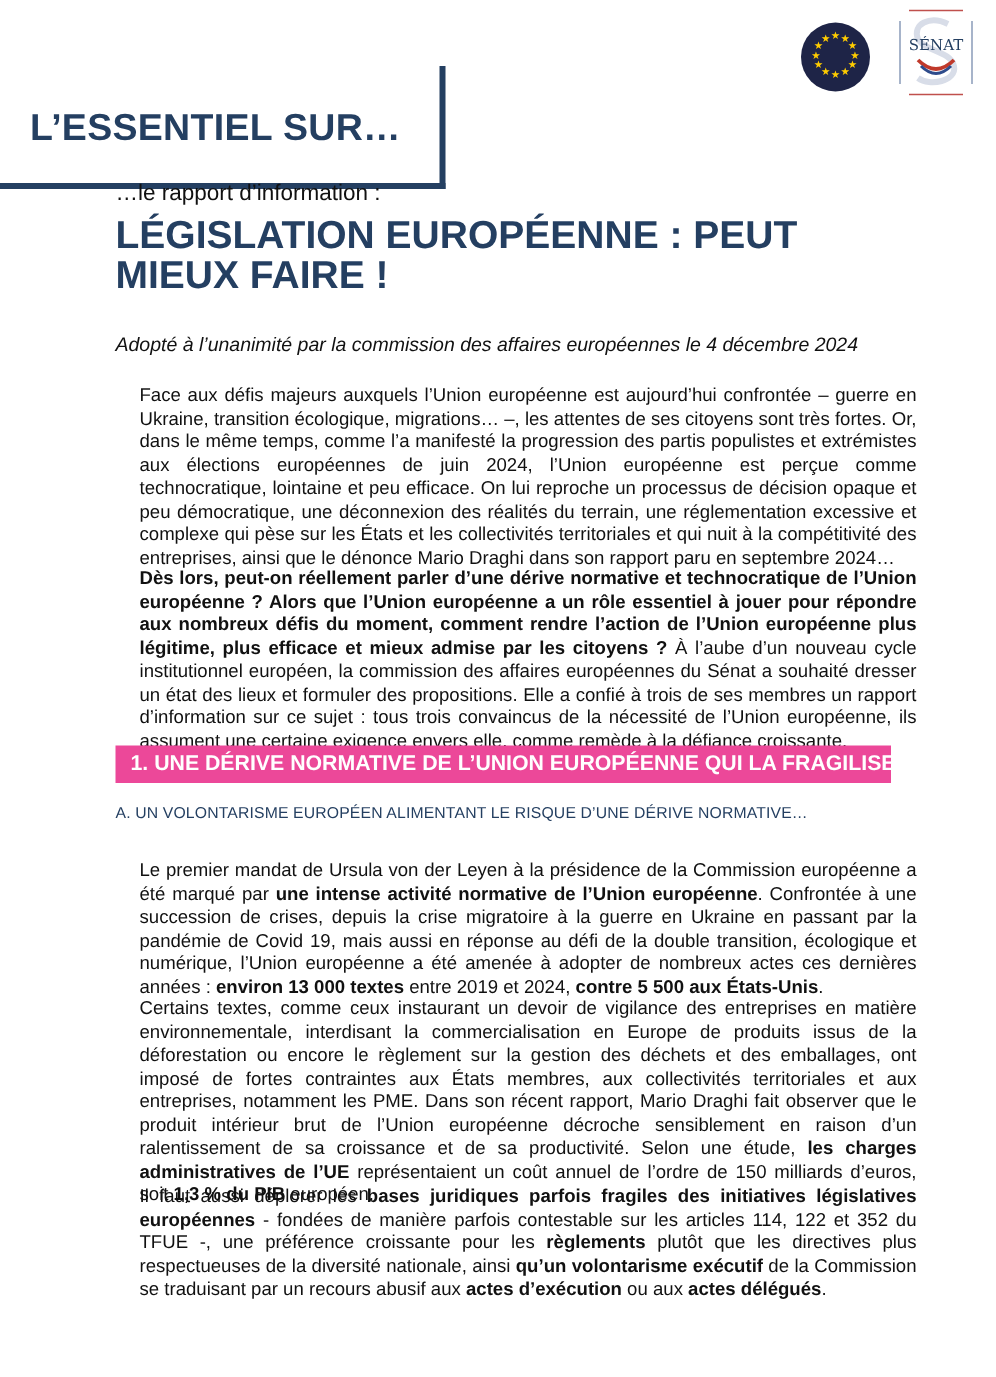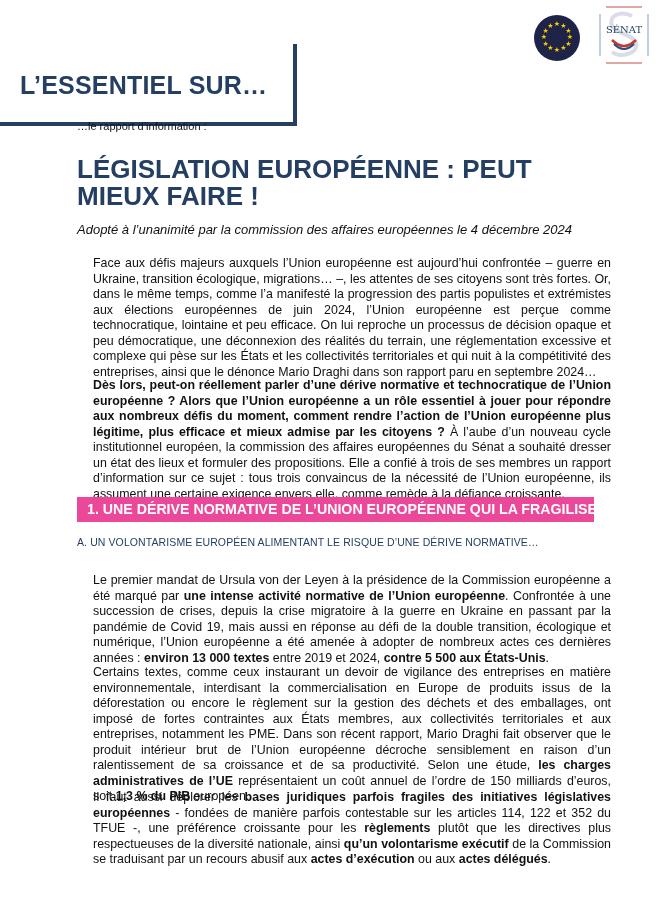--- a/index.html
+++ b/index.html
@@ -7,22 +7,22 @@
          font-family: "Liberation Sans", sans-serif; color: #111; }
   .hdr-box { position: absolute; left: 0; top: 12px; width: 293px; height: 78px;
              border-right: 4px solid #243f61; border-bottom: 4px solid #243f61; margin-top: 32px; }
   .hdr-title { position: absolute; left: 20px; top: 27px; font-size: 25px; font-weight: bold;
                color: #243f61; letter-spacing: 0.2px; white-space: nowrap; }
   .comm { position: absolute; left: 345px; top: 25px; text-align: right; width: 177px; }
   .comm-l1 { font-size: 13px; color: #333; line-height: 15px; }
   .comm-l2 { font-size: 13.5px; font-weight: bold; color: #f2c200; line-height: 16px; letter-spacing: 0.3px; }
   .eu-flag { position: absolute; left: 534px; top: 15px; width: 46px; height: 46px; border-radius: 50%; background: #1e2447; }
   .senat-logo { position: absolute; left: 598px; top: 6px; width: 52px; height: 58px; }
-  .kicker { position: absolute; left: 77px; top: 120px; font-size: 11px; color: #111; }
-  .title { position: absolute; left: 77px; top: 156px; width: 540px; font-size: 26px; font-weight: bold;
+  .kicker { position: absolute; left: 77px; top: 120px; font-size: 15px; color: #111; }
+  .title { position: absolute; left: 77px; top: 143px; width: 540px; font-size: 26px; font-weight: bold;
            color: #243f61; line-height: 27px; margin: 0; }
   .adopt { position: absolute; left: 77px; top: 222px; font-size: 13px; font-style: italic; color: #111; white-space: nowrap; }
   .para { position: absolute; left: 77px; width: 518px; font-size: 12.4px; line-height: 15.5px;
           text-align: justify; margin: 16px; color: #111; }
   .para b { font-weight: bold; }
   .p1 { top: 240px; }
   .p2 { top: 362px; }
   .sec-bar { position: absolute; left: 77px; top: 497px; width: 517px; height: 25px; background: #ec4899; }
   .sec-title { position: absolute; left: 10px; top: 4px; color: #ffffff; font-weight: bold; font-size: 14.2px; white-space: nowrap; }
   .subsec { position: absolute; left: 77px; top: 536px; font-size: 10.5px; font-weight: normal; color: #243f61; white-space: nowrap; letter-spacing: 0.1px; }

